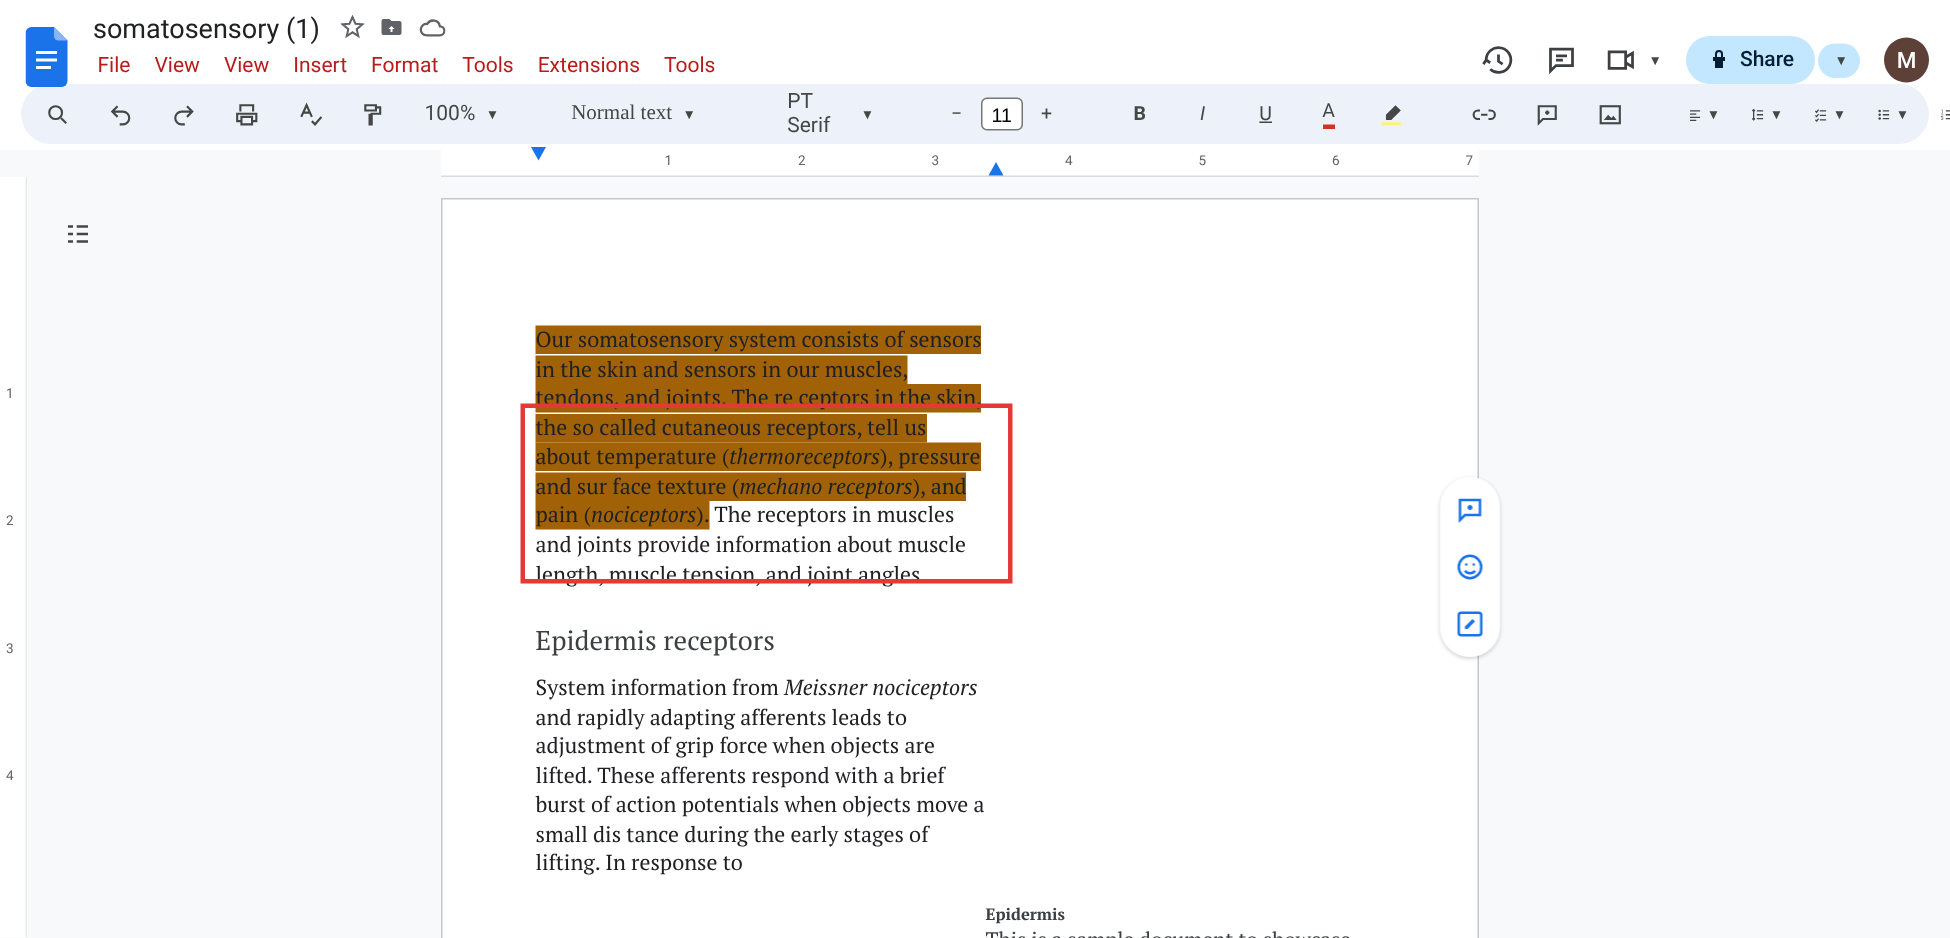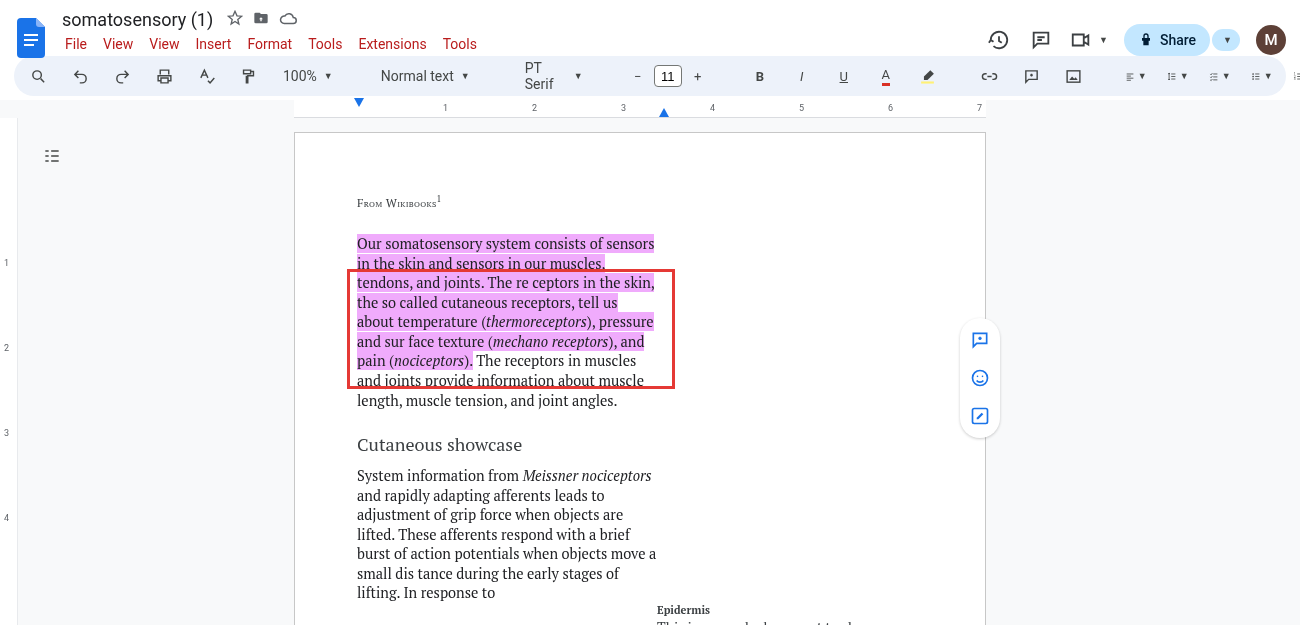--- a/index.html
+++ b/index.html
@@ -21,21 +21,21 @@
 .share-btn { display:flex; align-items:center; gap:6px; background:#c3e7ff; border-radius:20px; padding:8px 14px; font-size:14px; font-weight:500; color:#001d35; cursor:pointer;}
 .share-ext { padding:6px 8px; margin-left:2px;}
 .avatar { width:30px; height:30px; border-radius:50%; background:#5d4037; color:#fff; display:flex; align-items:center; justify-content:center; font-size:15px; font-weight:500;}
 
 
 .toolbar-wrap { padding:0 14px 4px 14px; background:#fff;}
 .toolbar { display:flex; align-items:center; height:40px; background:#edf2fa; border-radius:24px; padding:0 10px; gap:14px;}
 .tb-btn { min-width:28px; height:28px; display:flex; align-items:center; justify-content:center; color:#444746; border-radius:4px; cursor:pointer; padding:0 3px;}
 .tb-sep { width:1px; height:20px; background:#c7c7c7; margin:0 3px;}
 .tb-dd { display:flex; align-items:center; gap:4px; padding:0 7px; height:28px; font-size:14px; color:#444746; cursor:pointer; border-radius:4px;}
-.tb-dd.style-dd { min-width:110px; }
+.tb-dd.style-dd { min-width:110px;font-family:Liberation Serif, serif; }
 .tb-dd.font-dd { min-width:72px; }
 .font-size-group { display:flex; align-items:center; gap:2px;}
 .fs-input { width:28px; height:22px; border:1px solid #747775; border-radius:4px; text-align:center; font-size:13px; background:#fff;}
 .tb-collapse { margin-left:auto; }
 
 
 .ruler-wrap { background:#f8f9fa; position:relative; height:18px; }
 .hruler { position:absolute; left:294px; top:0; height:18px; width:692px; background:#fff; border-bottom:1px solid #dadce0; font-size:9px;}
 .tickmajor { position:absolute; top:3px; color:#5f6368;}
 .left-handle { position:absolute; top:-2px; width:0;height:0; border-left:5px solid transparent; border-right:5px solid transparent; border-top:9px solid #1a73e8;}
@@ -47,21 +47,21 @@
 .vr-tick { position:absolute; left:4px; }
 .outline-btn { position:absolute; left:42px; top:28px; width:22px; color:#444746;}
 .canvas { flex:1; overflow:auto; position:relative;}
 .page { position:absolute; left:276px; top:14px; width:692px; min-height:900px; background:#fff; border:1px solid #c7c7c7; padding:60px 62px 60px 62px; }
 .doc-h1 { font-family:"PT Serif",Georgia,serif; font-size:28px; color:#202124; font-weight:400; margin-bottom:10px;}
 .doc-h1 .sub { font-size:16px; vertical-align:baseline; }
 .doc-src { font-family:"PT Serif",Georgia,serif; font-size:12px; font-variant:small-caps; letter-spacing:0.3px;}
 .doc-src sup{ font-size:9px;}
 .doc-body { font-family:"PT Serif",Georgia,serif; font-size:14.5px; line-height:1.35; color:#202124; width:300px; margin-top:24px;}
 .doc-h2 { font-family:"PT Serif",Georgia,serif; font-size:18px; font-weight:400; margin-top:22px; margin-bottom:10px;}
-.sel { background:#f0abfc; }
+.sel { background:#a16207; }
 .ital { font-style:italic;}
 .redbox { position:absolute; border:3px solid #e53935; pointer-events:none; }
 .col2 { position:absolute; left:362px; top:470px; width:260px; font-family:"PT Serif",Georgia,serif; font-size:14px;}
 .col2 .capt { font-size:11px;font-weight:bold;}
 
 
 .rail { position:absolute; right:300px; top:200px; display:flex; flex-direction:column; gap:10px; background:#fff; border-radius:22px; box-shadow:0 1px 3px rgba(0,0,0,.2); padding:8px 6px;}
 .rail-btn { width:28px;height:28px; display:flex;align-items:center;justify-content:center; color:#1a73e8;}
 
 svg { display:block; }
@@ -322,28 +322,25 @@
     <span class="vr-tick" style="top:310px">3</span>
     <span class="vr-tick" style="top:395px">4</span>
   </div>
   <div class="outline-btn">
     <svg width="20" height="20" viewBox="0 0 24 24">
         <path stroke="#444746" stroke-width="2" d="M4 6h4M4 12h4M4 18h4M11 6h9M11 12h9M11 18h9"></path>
       </svg>
   </div>
   <div class="canvas">
     <div class="page">
-      <div class="doc-src">
-        <span>From Wikibooks</span><sup>1</sup>
-      </div>
       <div class="redbox" style="left:52px; top:136px; width:328px; height:120px;"></div>
       <div class="doc-body">
         <span class="sel"><span>Our somatosensory system consists of sensors in the skin and sensors in our muscles, tendons, and joints. The re ceptors in the skin, the so called cutaneous receptors, tell us about temperature (</span><span class="ital">thermoreceptors</span><span>), pressure and sur face texture (</span><span class="ital">mechano receptors</span><span>), and pain (</span><span class="ital">nociceptors</span><span>).</span></span><span> The receptors in muscles and joints provide information about muscle length, muscle tension, and joint angles.</span>
       </div>
-      <div class="doc-h2">Cutaneous showcase</div>
+      <div class="doc-h2">Epidermis receptors</div>
       <div class="doc-body" style="margin-top:0">
         <span>System information from </span><span class="ital">Meissner nociceptors</span><span> and rapidly adapting afferents leads to adjustment of grip force when objects are lifted. These afferents respond with a brief burst of action potentials when objects move a small dis tance during the early stages of lifting. In response to</span>
       </div>
 
       <div class="col2">
         <div class="capt">Epidermis</div>
         <div>This is a sample document to showcase page-based formatting. It contains a</div>
       </div>
     </div>
   </div>

